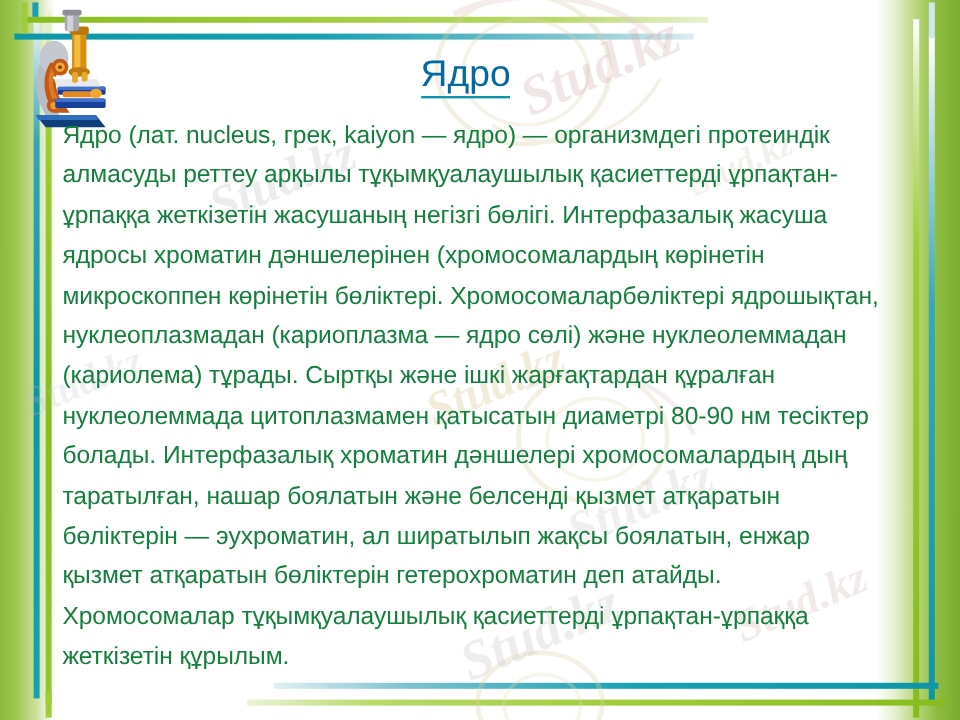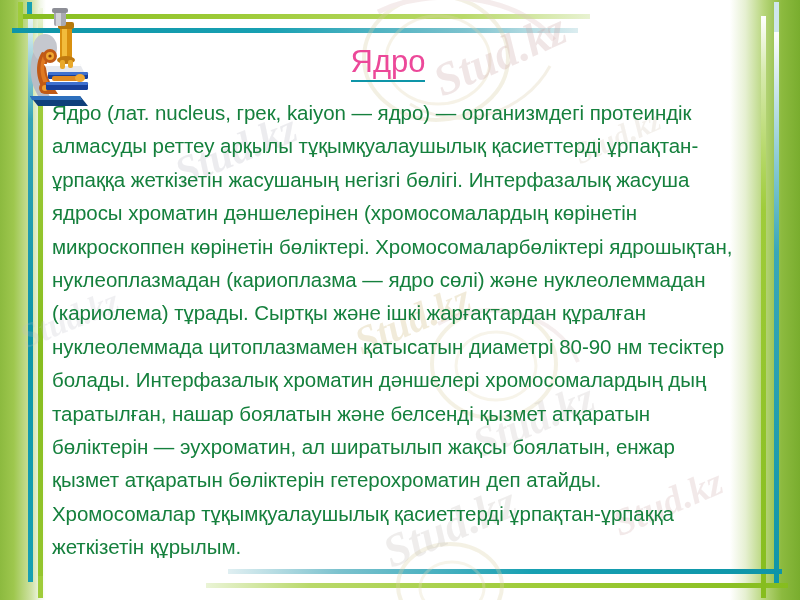--- a/index.html
+++ b/index.html
@@ -158,21 +158,21 @@
   }
 
   
   .title {
     position: absolute;
     left: 46px;
     top: 44px;
     width: 684px;
     text-align: center;
     font-size: 31px;
-    color: #ec4899;
+    color: #0369a1;
     font-family: "Liberation Sans", sans-serif;
   }
   .title span {
     border-bottom: 2px solid #0e95a8;
     padding-bottom: 1px;
   }
 
   .body-text {
     position: absolute;
     left: 52px;

